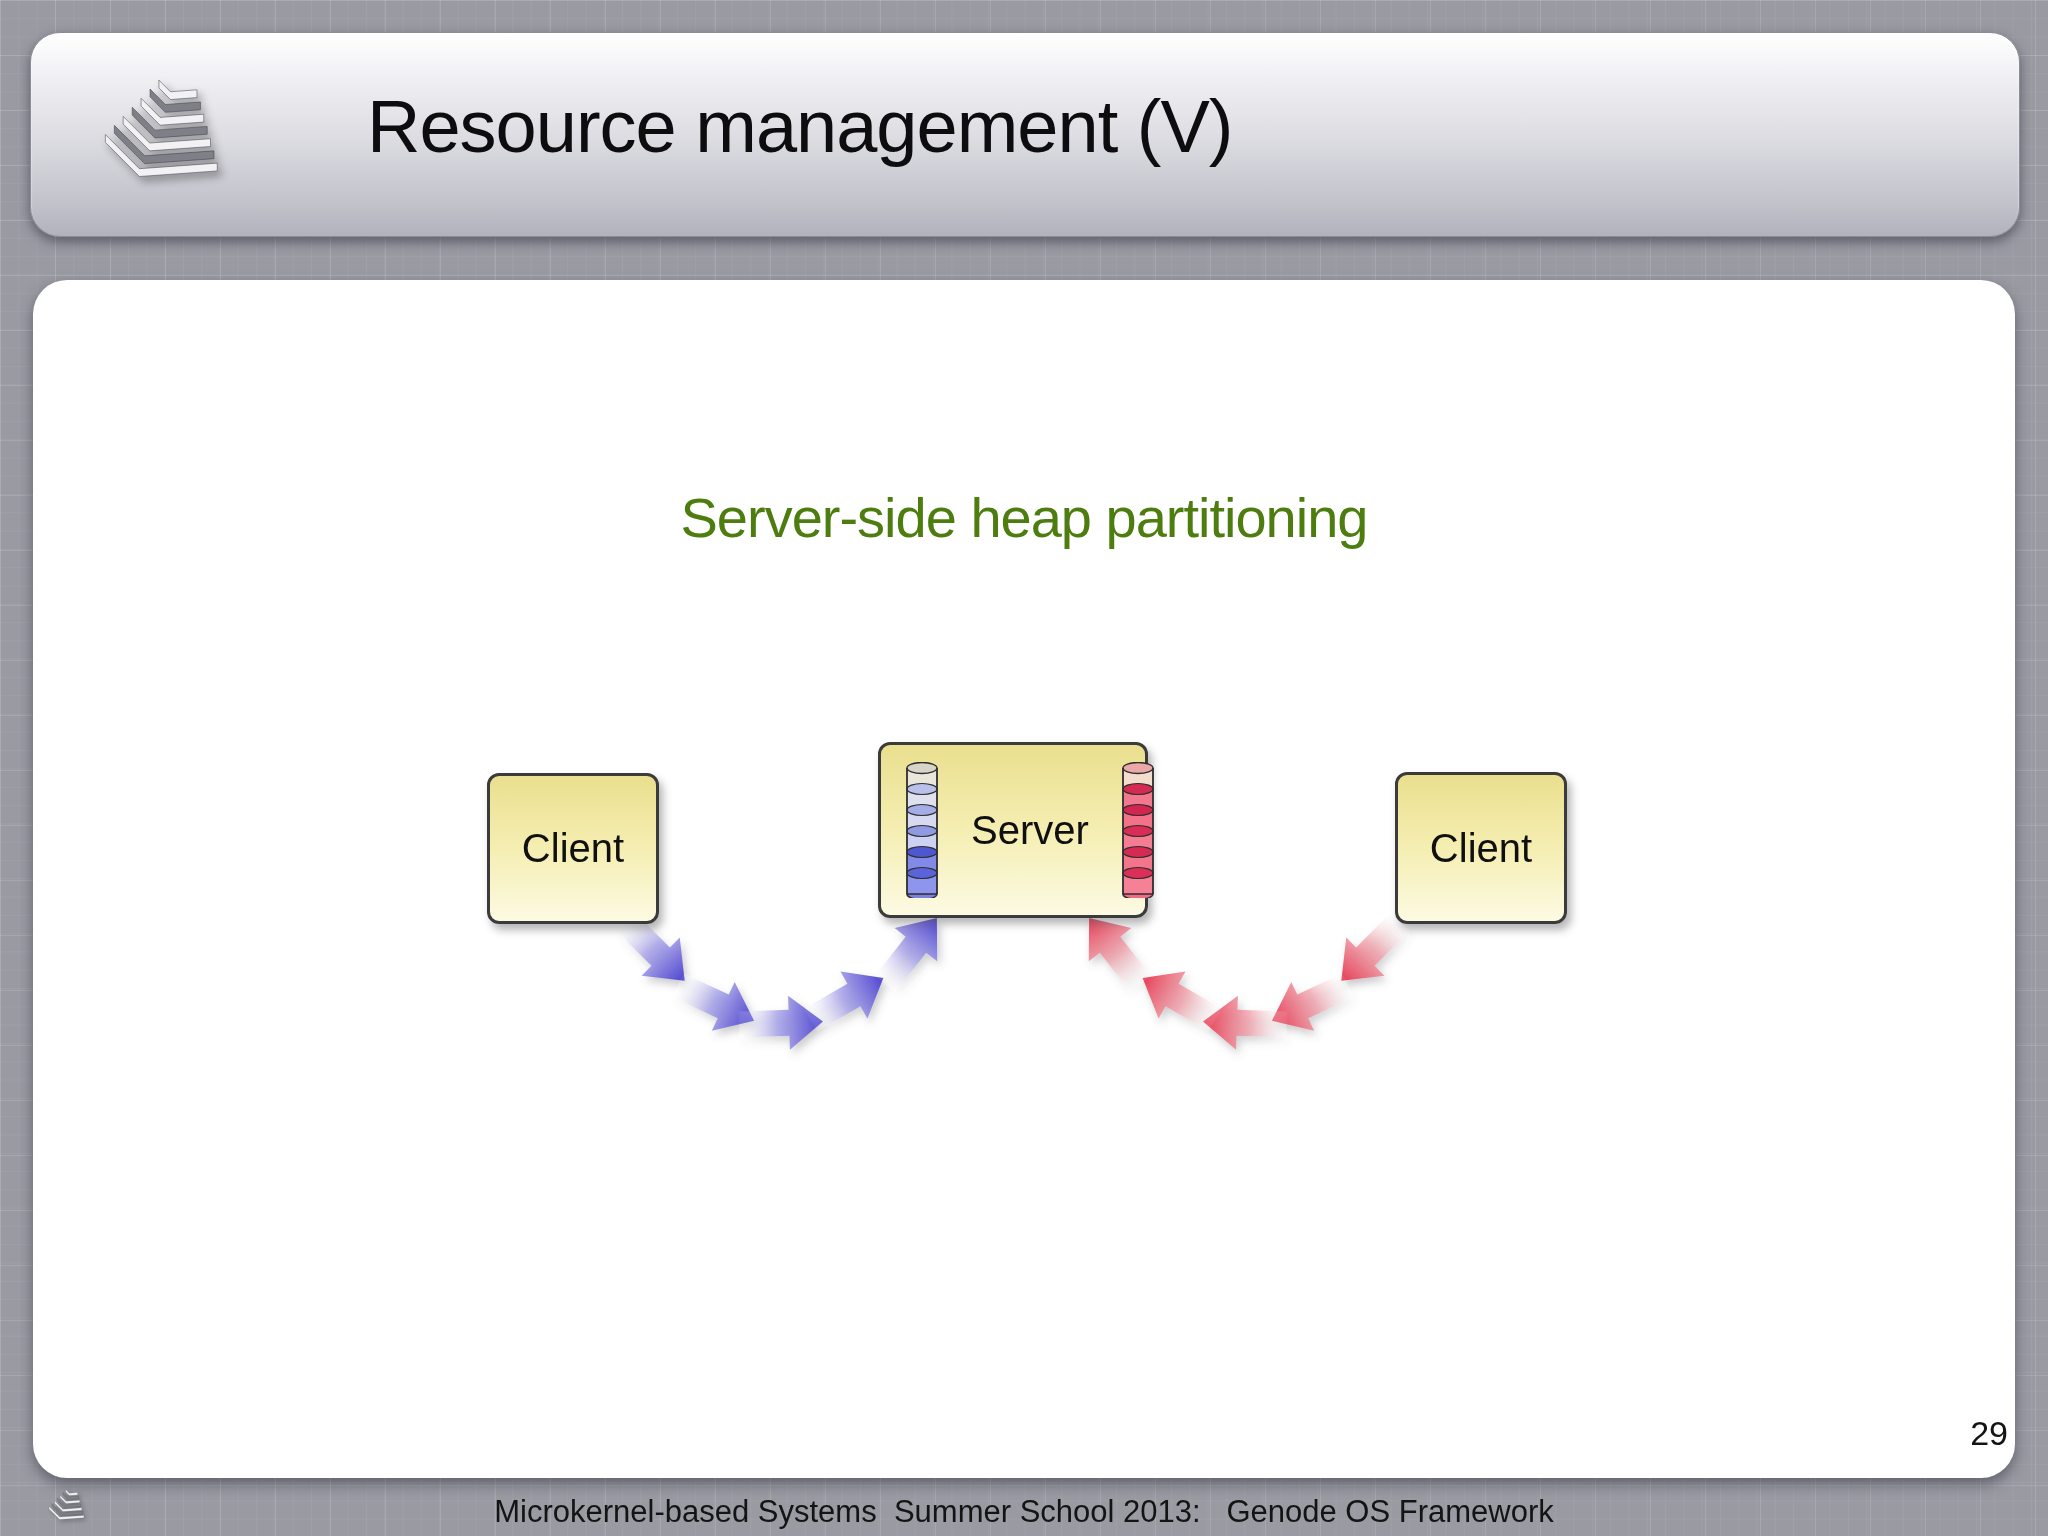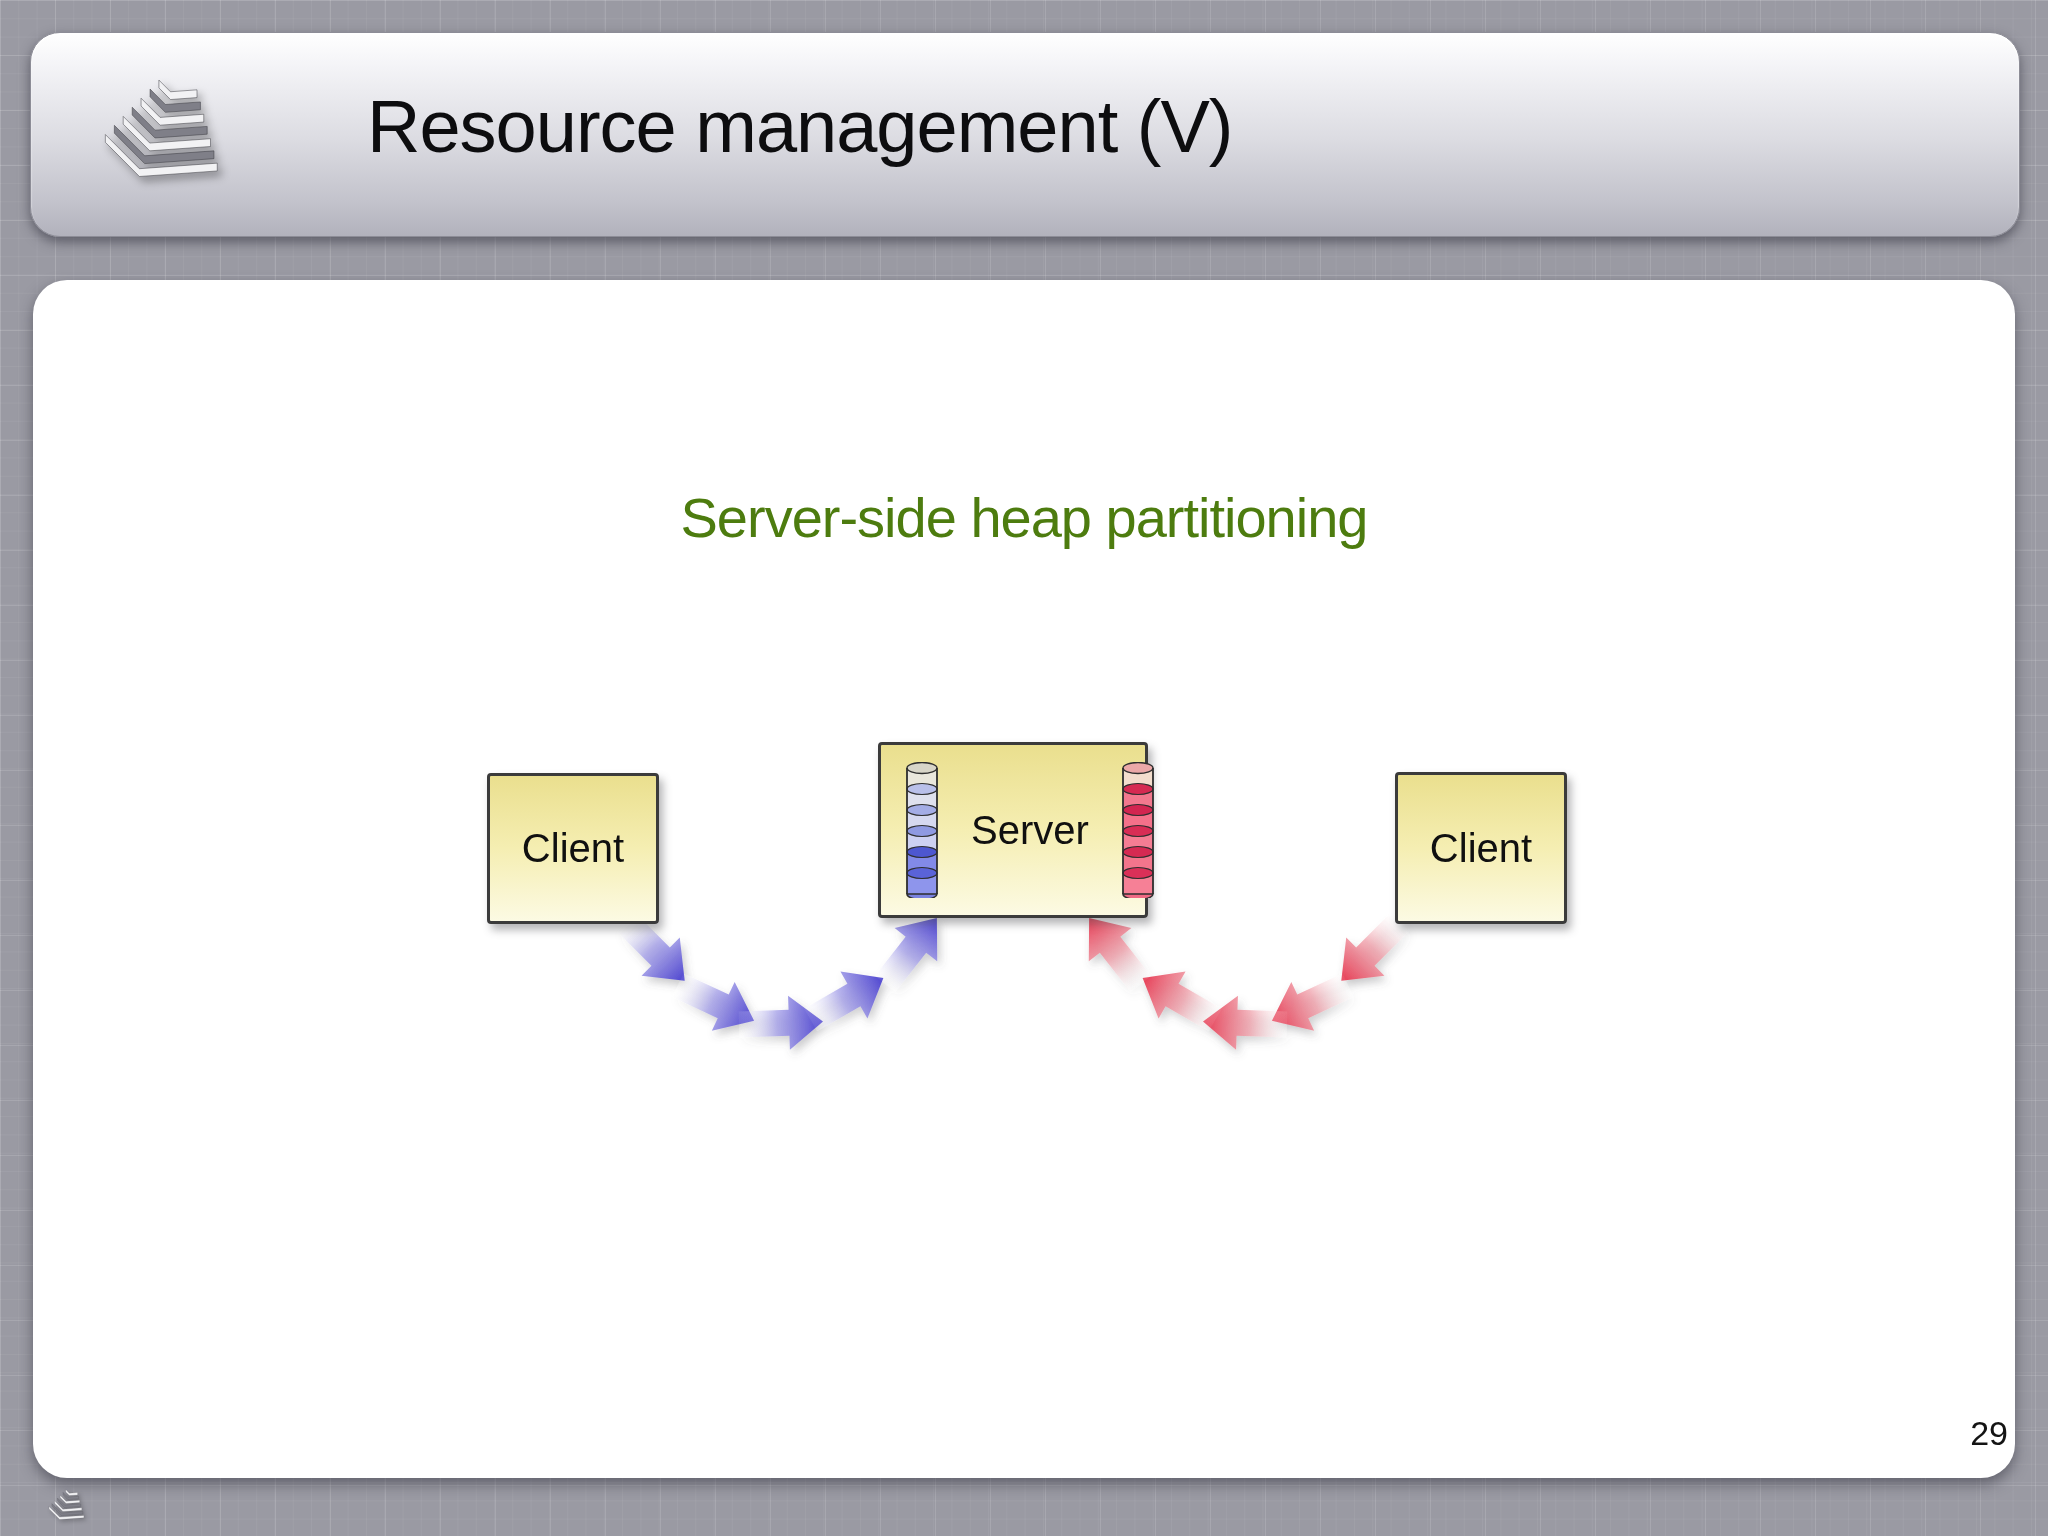--- a/index.html
+++ b/index.html
@@ -39,21 +39,21 @@
     background:#ffffff;border-radius:34px;
     box-shadow:0 6px 14px rgba(40,40,52,.5);
   }
   .panel h2{
     position:absolute;left:0;top:205px;width:100%;margin:0;text-align:center;
     font-size:56px;font-weight:400;color:#4d7c0f;letter-spacing:-1px;
   }
 
   
   .node{
-    position:absolute;border:3px solid #3b3b3b;border-radius:4px;
+    position:absolute;border:3px solid #3b3b3b;border-radius:12px;
     background:linear-gradient(180deg,#eadf8e 0%,#f5eeb2 50%,#fcfae3 100%);
     box-shadow:4px 6px 8px rgba(90,90,95,.45);
     display:flex;align-items:center;justify-content:center;
     font-size:40px;color:#101010;
   }
   .node-client-left {left:454px;top:493px;width:166px;height:145px;}
   .node-server      {left:845px;top:462px;width:270px;height:176px;}
   .node-client-right{left:1362px;top:492px;width:166px;height:146px;}
   .node-parent      {left:909px;top:763px;width:166px;height:144px;}
   .node-server{justify-content:space-between;padding:0 24px;box-sizing:border-box;gap:32px;}
@@ -182,15 +182,16 @@
 
     <div class="node node-client-right">
       <span>Client</span>
     </div>
 
   </main>
 
   <svg class="footer-logo" viewBox="0 0 120 93">
     <use href="#oslogo" width="120" height="93"></use>
   </svg>
+  <div class="footer-text">Microkernel-based Systems  Summer School 2013:   Genode OS Framework</div>
   <div class="page-number">29</div>
 
 </div>
 
 </body></html>

